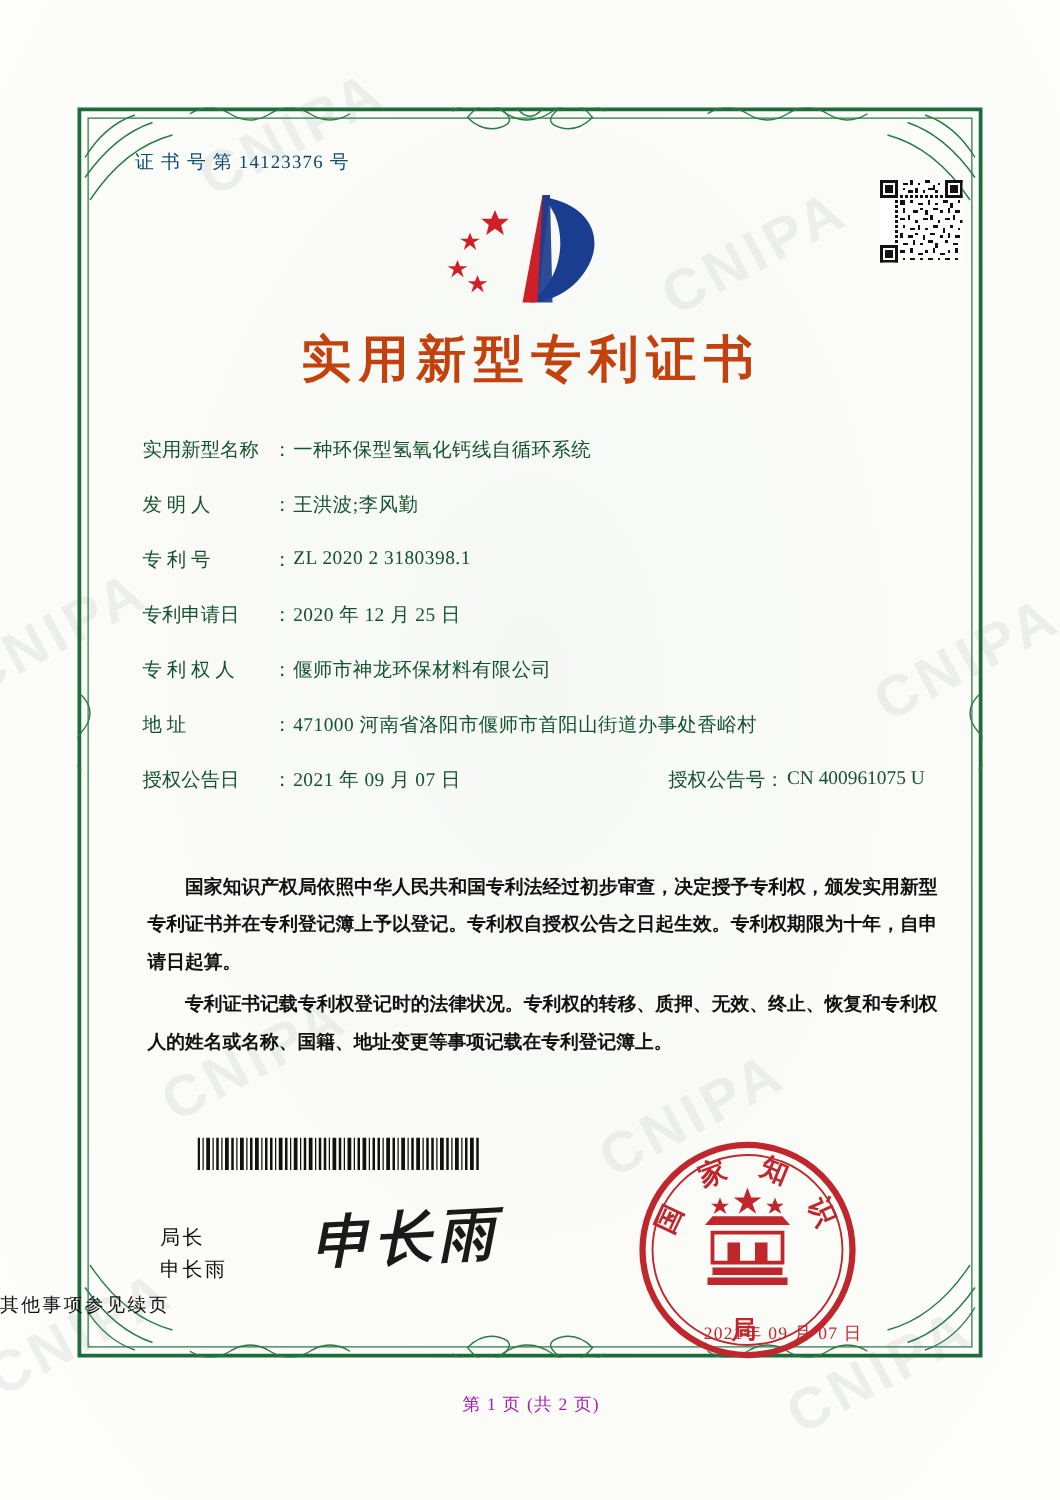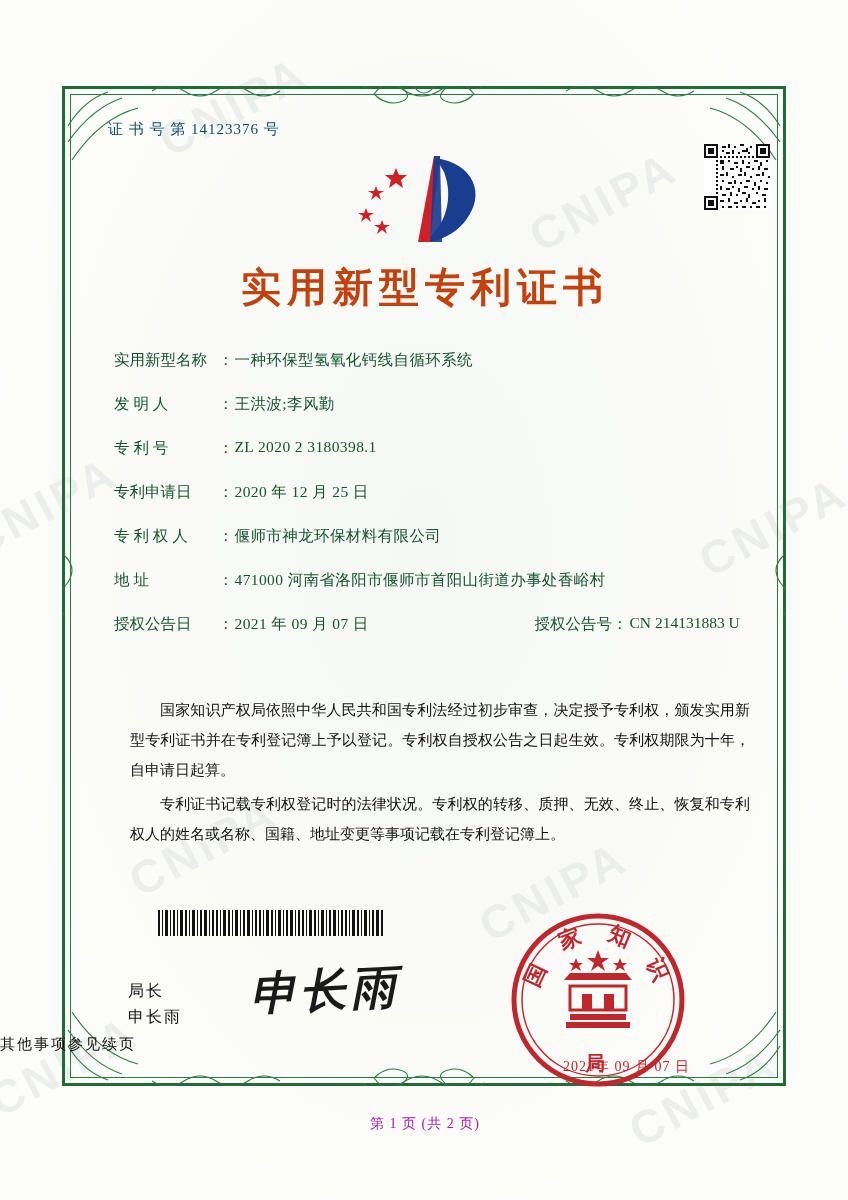--- a/index.html
+++ b/index.html
@@ -177,22 +177,23 @@
     position: absolute;
     left: 14px;
     top: 575px;
     width: 636px;
     font-size: 15px;
     line-height: 30px;
     color: #111;
     text-align: justify;
   }
   .paragraphs p {
-    margin: 0 0 4px 16px;
+    margin: 0 0 4px 4px;
     text-indent: 2em;
+    font-weight: bold;
   }
 
   
   .barcode {
     position: absolute;
     left: 58px;
     top: 790px;
     width: 228px;
     height: 26px;
   }
@@ -367,21 +368,21 @@
         <span class="field-label spaced">地 址</span>
         <span class="field-colon">：</span>
         <span class="field-value">471000 河南省洛阳市偃师市首阳山街道办事处香峪村</span>
       </div>
 
       <div class="field-row double">
         <span class="field-label">授权公告日</span>
         <span class="field-colon">：</span>
         <span class="field-value">2021 年 09 月 07 日</span>
         <span class="field-extra-label">授权公告号：</span>
-        <span class="field-extra-value">CN 214131883 U</span>
+        <span class="field-extra-value">CN 400961075 U</span>
       </div>
 
     </div>
 
     <div class="paragraphs">
       <p>国家知识产权局依照中华人民共和国专利法经过初步审查，决定授予专利权，颁发实用新型专利证书并在专利登记簿上予以登记。专利权自授权公告之日起生效。专利权期限为十年，自申请日起算。</p>
       <p>专利证书记载专利权登记时的法律状况。专利权的转移、质押、无效、终止、恢复和专利权人的姓名或名称、国籍、地址变更等事项记载在专利登记簿上。</p>
     </div>
 
     <svg class="barcode" viewBox="0 0 228 26" preserveAspectRatio="none">

